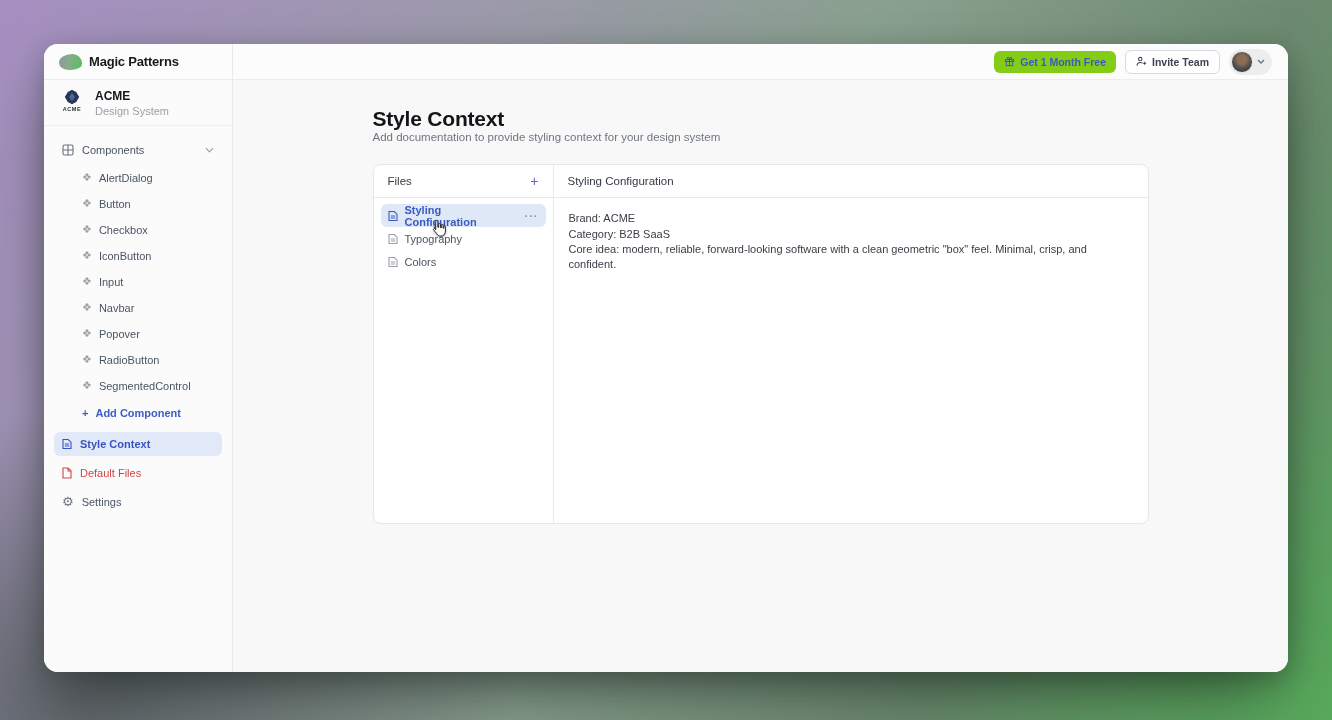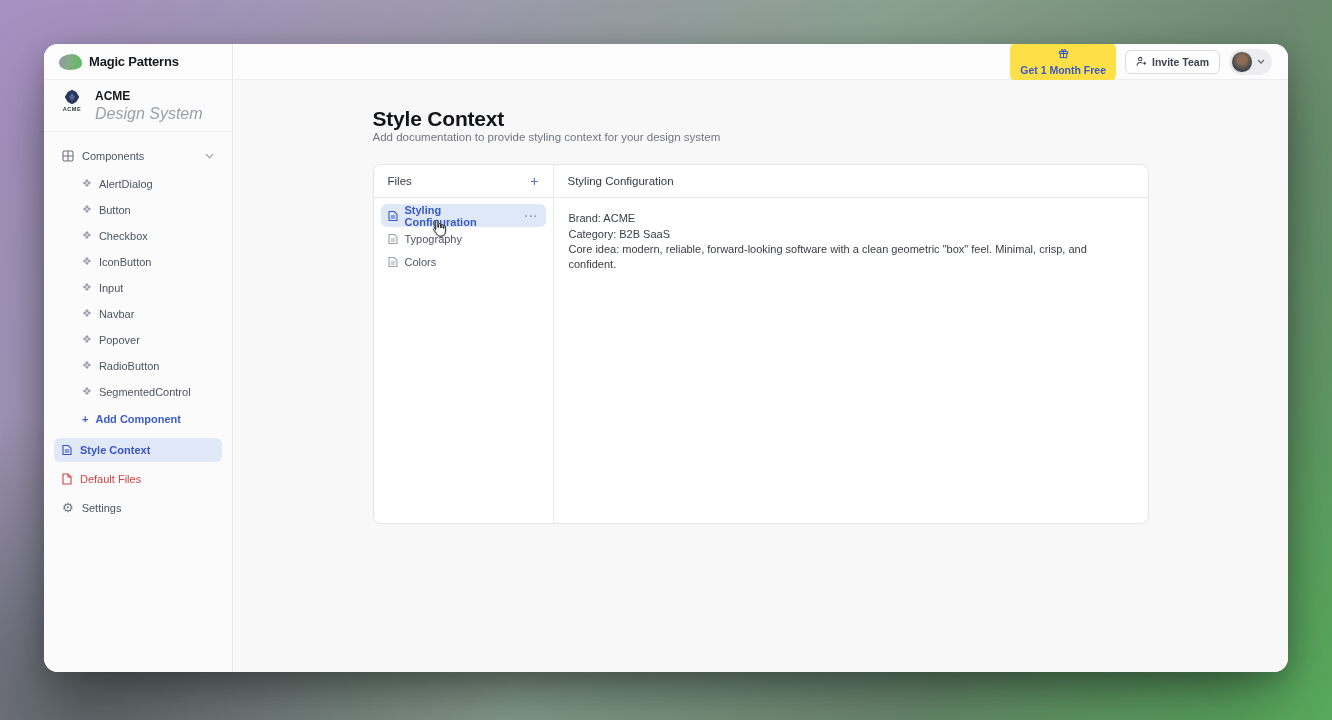--- a/index.html
+++ b/index.html
@@ -21,32 +21,32 @@
   .logo-cell { grid-row:1; grid-column:1; display:flex; align-items:center; padding-left:15px;
     border-right:1px solid #e9e9eb; border-bottom:1px solid #ededee; background:#fcfcfd; }
   .logo-blob { width:23px; height:16px; margin-right:7px;
     background:linear-gradient(100deg,#9097ab 0%,#86ad87 45%,#62ba68 85%);
     border-radius:62% 45% 55% 48% / 60% 62% 42% 48%; }
   .brand-name { font-size:13px; font-weight:800; color:#17191c; letter-spacing:-.2px; }
   .topbar-cell { grid-row:1; grid-column:2; display:flex; align-items:center; justify-content:flex-end;
     gap:9px; padding-right:16px; border-bottom:1px solid #ededee; background:#fcfcfd; }
   .btn { display:inline-flex; align-items:center; gap:5px; font-size:10.5px; font-weight:600;
     border-radius:6px; padding:5px 10px; cursor:pointer; white-space:nowrap; }
-  .btn-promo { background:#fde047; color:#3c58c4;flex-direction:column; }
+  .btn-promo { background:#84cc16; color:#3c58c4; }
   .btn-invite { background:#ffffff; color:#3d4350; border:1px solid #d7dadf; }
   .avatar-wrap { display:flex; align-items:center; gap:4px; background:#ededef; border-radius:999px; padding:2px 7px 2px 2px; }
   .avatar { width:22px; height:22px; border-radius:50%;
     background:radial-gradient(circle at 50% 38%, #8d6b54 0 28%, #50514f 55%, #24272c 100%); border:1px solid #e3e3e5; }
 
   .sidebar { grid-row:2; grid-column:1; border-right:1px solid #e9e9eb; background:#fbfbfc; display:flex; flex-direction:column; }
   .workspace { display:flex; align-items:flex-start; gap:9px; padding:9px 16px 8px 14px; border-bottom:1px solid #efeff1; }
   .ws-badge { display:flex; flex-direction:column; align-items:center; width:28px; }
   .ws-badge-label { font-size:5.5px; font-weight:700; letter-spacing:.6px; color:#2b2f36; margin-top:1px; }
   .ws-name { font-size:12px; font-weight:700; color:#15181c; line-height:1.3; }
-  .ws-sub { font-size:16px; color:#9aa0a8;font-style:italic; }
+  .ws-sub { font-size:11px; color:#9aa0a8; }
   .nav { padding:13px 10px 0 10px; font-size:11px; color:#4b5563; }
   .nav-header { display:flex; align-items:center; gap:8px; padding:5px 8px; color:#4b5563; cursor:pointer; }
   .nav-header .grow { flex:1; }
   .comp-list { margin-top:4px; }
   .comp-item { display:flex; align-items:center; gap:7px; height:26px; padding-left:28px; cursor:pointer; color:#4b5563; }
   .comp-glyph { color:#9aa1aa; font-size:11px; line-height:1; }
   .add-comp { display:flex; align-items:center; gap:7px; height:28px; padding-left:28px; color:#3d5cc6; font-weight:600; cursor:pointer; }
   .side-item { display:flex; align-items:center; gap:8px; height:24px; border-radius:6px; padding:0 8px; margin-top:5px; cursor:pointer; color:#4b5563; }
   .side-item.active { background:#e1e9f8; color:#3853c2; font-weight:600; }
   .side-item.danger { color:#cf4545; }

